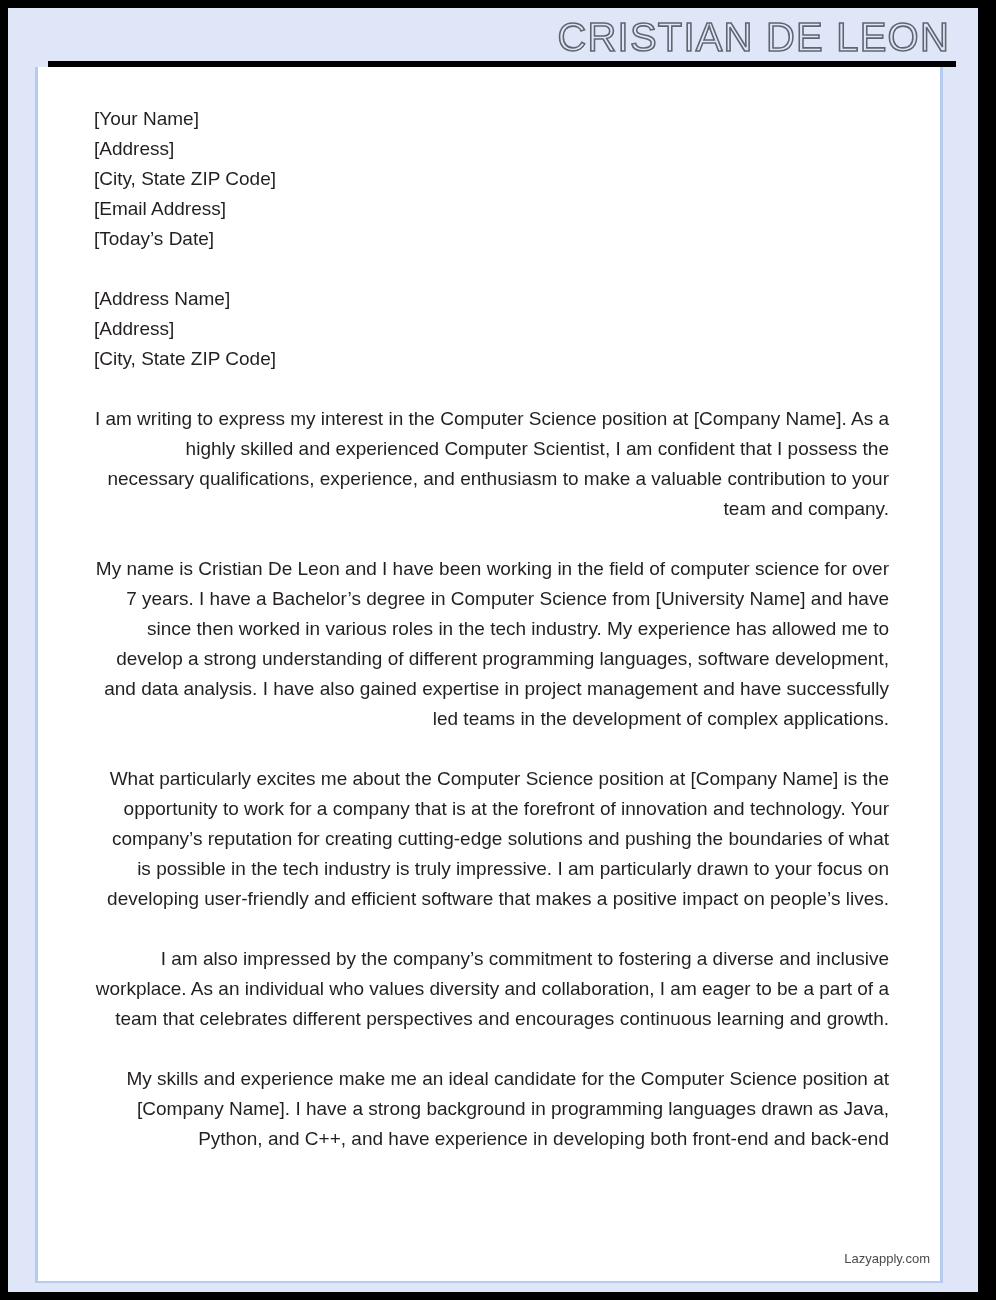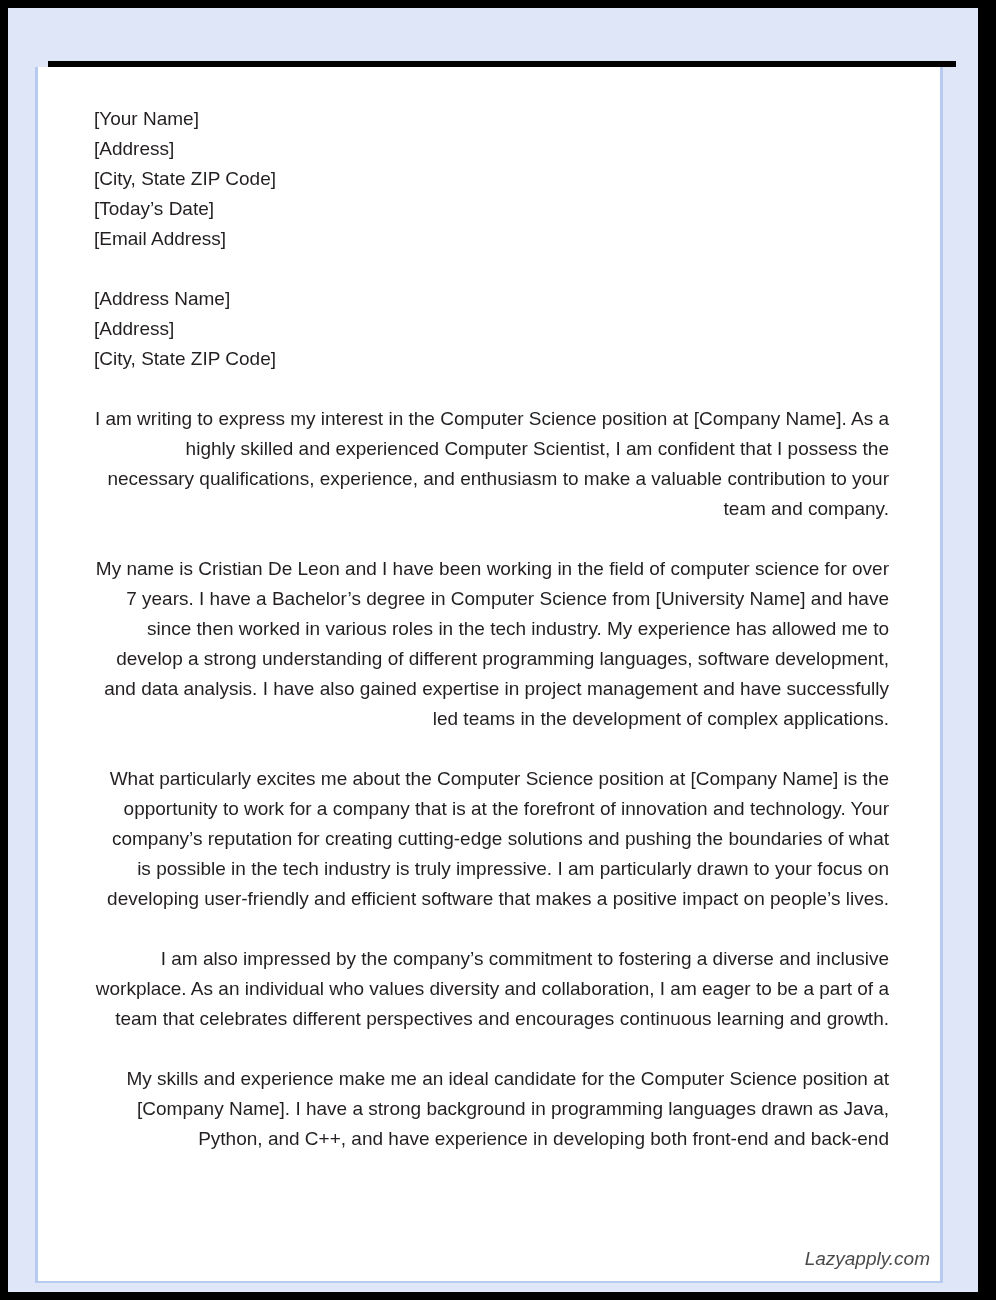--- a/index.html
+++ b/index.html
@@ -100,25 +100,24 @@
     margin: 0 0 30px 0;
     text-align: right;
   }
 
   
   #watermark {
     position: absolute;
     right: 10px;
     bottom: 14px;
     font-family: "Liberation Sans", sans-serif;
-    font-size: 19px;
+    font-size: 13px;
     line-height: 16px;
     color: #4a4a4a;
     white-space: nowrap;
-    font-style: italic;
   }
 
   
   #overflow-line {
     position: absolute;
     left: 96px;
     top: 1277px;
     width: 860px;
     font-family: "Liberation Sans", sans-serif;
     font-size: 19px;
@@ -126,32 +125,35 @@
     color: #231f20;
     white-space: nowrap;
   }
 </style>
 </head>
 <body>
 
 <div id="doc-frame">
   <div id="page-canvas">
 
+    <div id="header-band">
+      <div id="applicant-name">CRISTIAN DE LEON</div>
+    </div>
 
     <div id="header-rule"></div>
 
     <div id="letter-sheet">
       <div id="letter-body">
 
         <div class="addr-block">
           <span class="addr-line">[Your Name]</span>
           <span class="addr-line">[Address]</span>
           <span class="addr-line">[City, State ZIP Code]</span>
+          <span class="addr-line">[Email Address]</span>
           <span class="addr-line">[Today’s Date]</span>
-          <span class="addr-line">[Email Address]</span>
         </div>
 
         <div class="addr-block">
           <span class="addr-line">[Address Name]</span>
           <span class="addr-line">[Address]</span>
           <span class="addr-line">[City, State ZIP Code]</span>
         </div>
 
 
         <p class="letter-para">I am writing to express my interest in the Computer Science position at [Company Name]. As a highly skilled and experienced Computer Scientist, I am confident that I possess the necessary qualifications, experience, and enthusiasm to make a valuable contribution to your team and company.</p>

